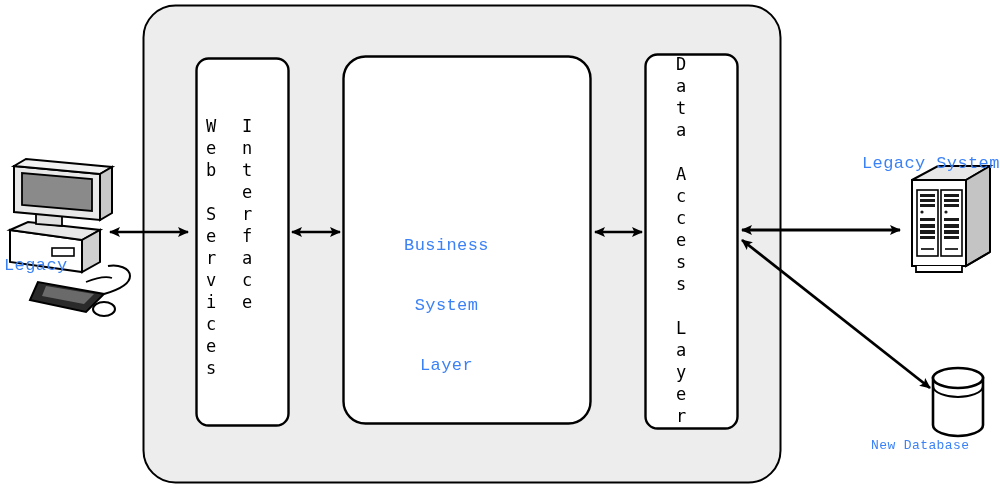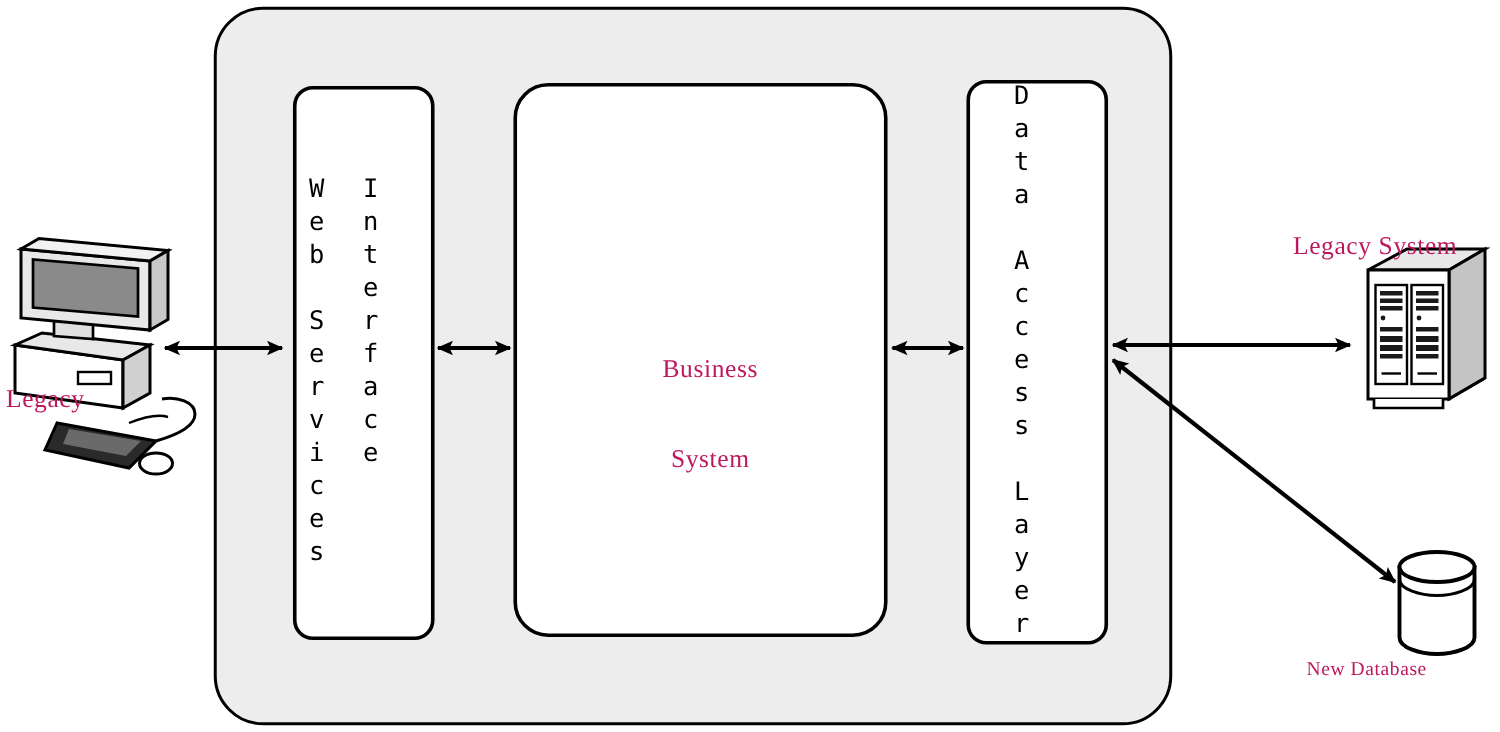--- a/index.html
+++ b/index.html
@@ -17,22 +17,22 @@
   }
   svg.layer {
     position: absolute;
     left: 0;
     top: 0;
     width: 1000px;
     height: 488px;
   }
   .lbl {
     position: absolute;
-    font-family: Liberation Serif, serif;
-    color: #be185d;
+    font-family: Liberation Mono, monospace;
+    color: #3b82f6;
     white-space: pre;
     line-height: 1.18;
   }
   #client-label {
     left: 4px;
     top: 256px;
     font-size: 17px;
     letter-spacing: 0.4px;
   }
   #legacy-label {
@@ -44,21 +44,21 @@
   }
   #legacy-label div { display: block; }
   #legacy-label .l2 { margin-left: 2px; }
   #newdb-label {
     left: 871px;
     top: 438px;
     font-size: 13px;
     letter-spacing: 0.4px;
   }
   #bll-label {
-    left: 350px;
+    left: 323px;
     top: 196px;
     width: 247px;
     text-align: center;
     font-size: 17px;
     letter-spacing: 0.4px;
   }
   .vstack {
     position: absolute;
     display: flex;
     flex-direction: column;
@@ -216,20 +216,21 @@
     <span>L</span>
     <span>a</span>
     <span>y</span>
     <span>e</span>
     <span>r</span>
   </div>
 
   <div class="lbl" id="bll-label">
     <div>Business</div>
     <div>System</div>
+    <div>Layer</div>
   </div>
 
   <div class="lbl" id="client-label">Legacy</div>
 
   <div class="lbl" id="legacy-label">
     <div class="l1">Legacy System</div>
   </div>
 
   <div class="lbl" id="newdb-label">New Database</div>
 

